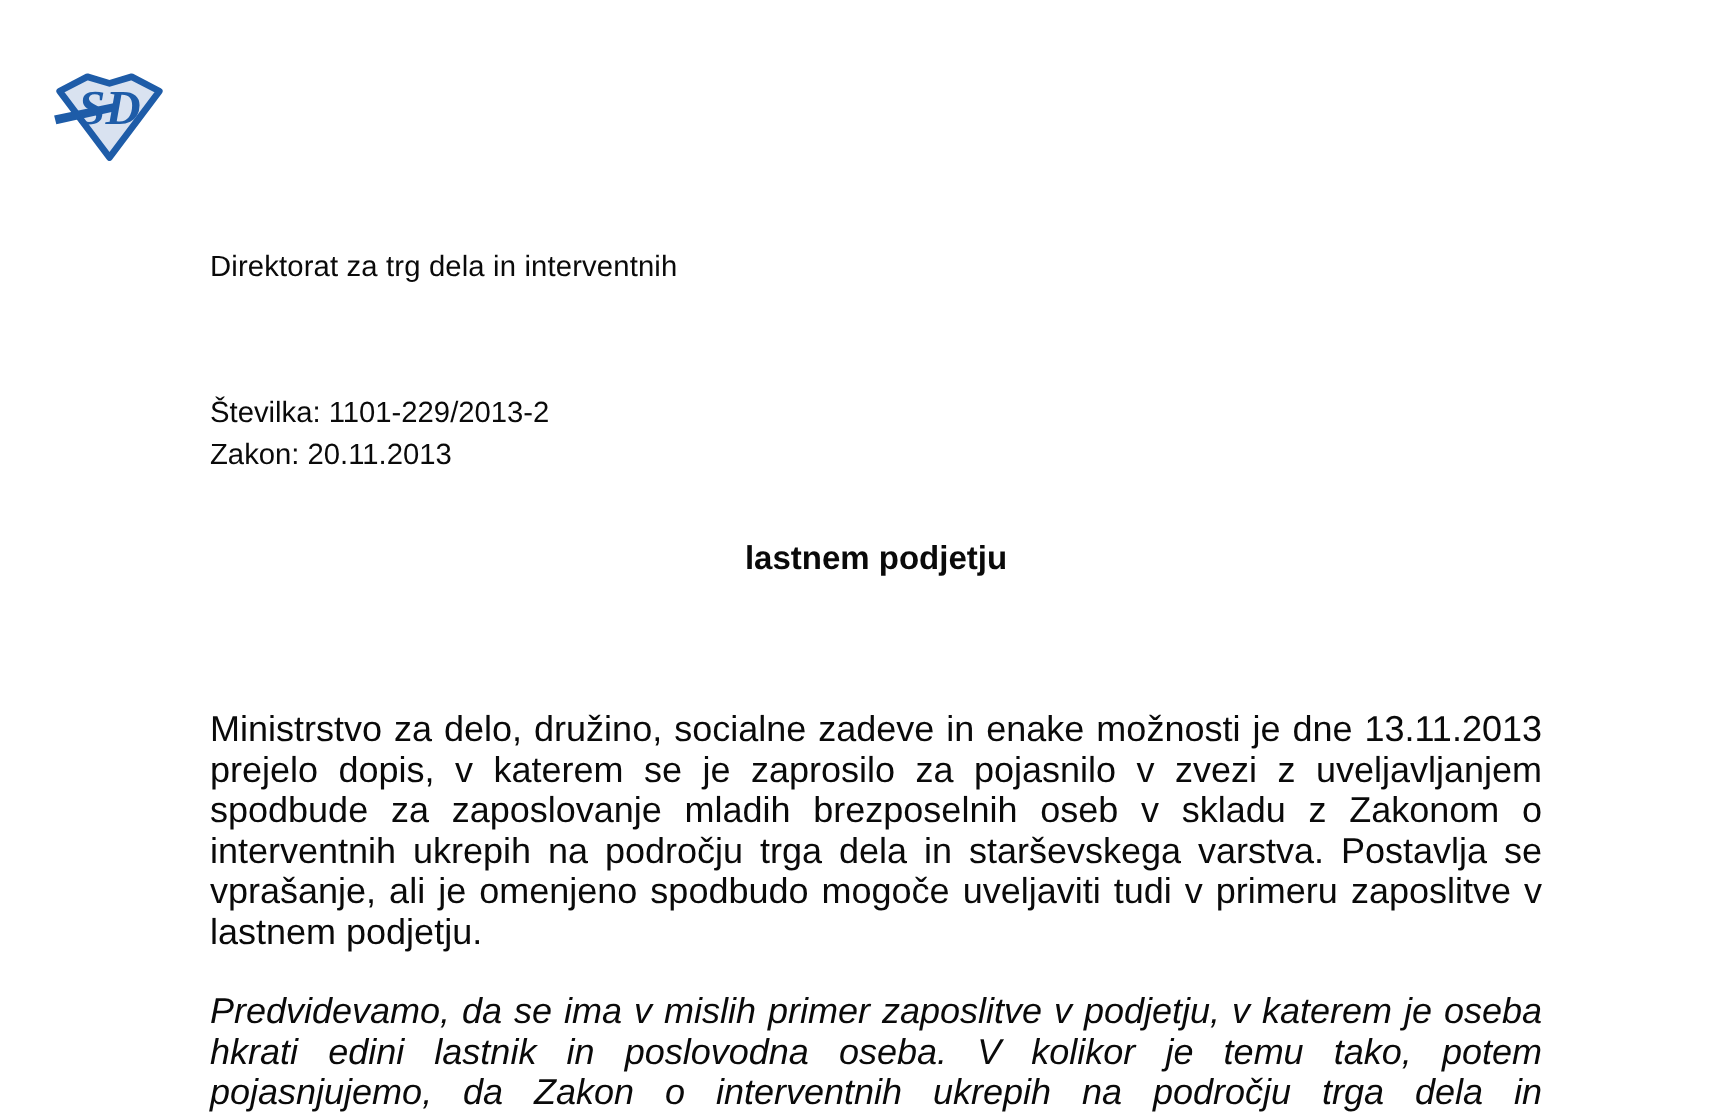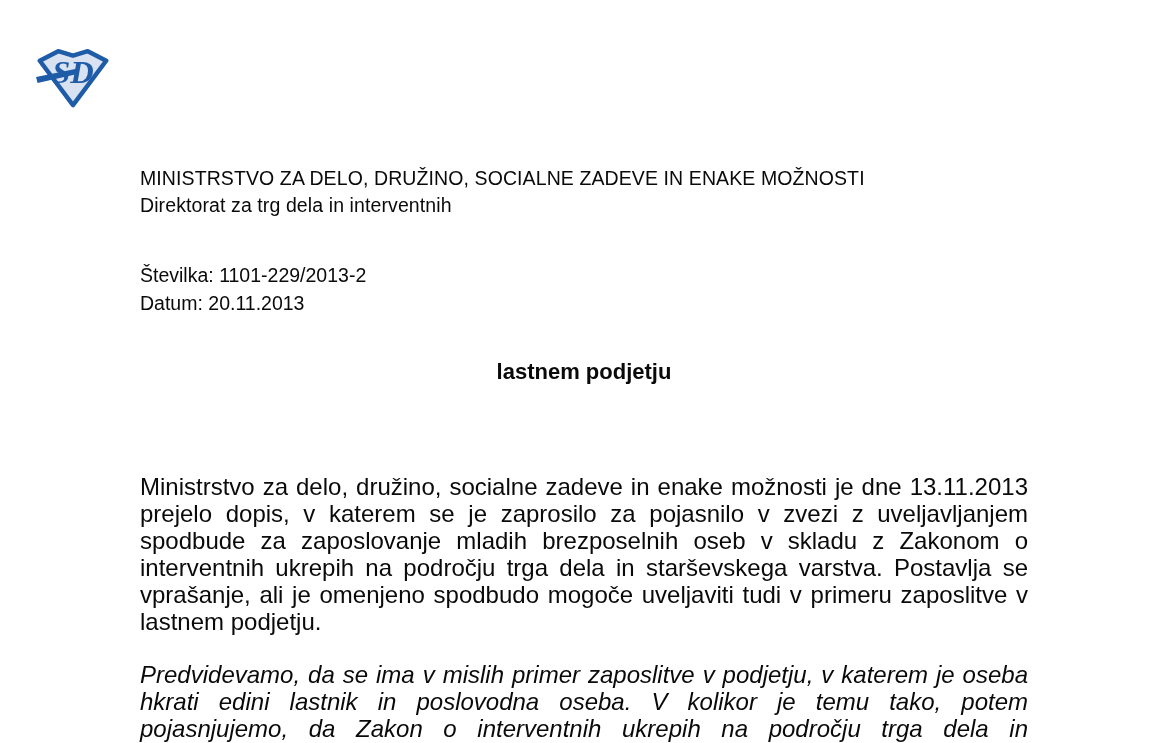--- a/index.html
+++ b/index.html
@@ -65,27 +65,26 @@
 
 <div class="abs logo">
   <svg width="74" height="62" viewBox="0 0 100 84" xmlns="http://www.w3.org/2000/svg">
     <polygon points="5,20 30,7 50,13 70,7 95,20 50,80" fill="#d9e2f0" stroke="#1e5ca8" stroke-width="6" stroke-linejoin="round"></polygon>
     <path d="M0,42 L58,30 L56,38 L2,50 Z" fill="#1e5ca8"></path>
     <text x="50" y="50" text-anchor="middle" font-family="Liberation Serif, serif" font-size="44" font-weight="bold" font-style="italic" fill="#1e5ca8">SD</text>
   </svg>
 </div>
 
 <div class="abs col header-block">
-  <div>MINISTRSTVO ZA DELO, DRUŽINO, SOCIALNE ZADEVE IN ENAKE MOŽNOSTI</div>
   <div>Direktorat za trg dela in interventnih</div>
 </div>
 
 <div class="abs col meta-block">
   <div><span>Številka:</span> <span>1101-229/2013-2</span></div>
-  <div><span>Datum:</span> <span>20.11.2013</span></div>
+  <div><span>Zakon:</span> <span>20.11.2013</span></div>
 </div>
 
 <div class="abs col title-block">
   <div>lastnem podjetju</div>
 </div>
 
 <div class="abs col para para1">Ministrstvo za delo, družino, socialne zadeve in enake možnosti je dne 13.11.2013 prejelo dopis, v katerem se je zaprosilo za pojasnilo v zvezi z uveljavljanjem spodbude za zaposlovanje mladih brezposelnih oseb v skladu z Zakonom o interventnih ukrepih na področju trga dela in starševskega varstva. Postavlja se vprašanje, ali je omenjeno spodbudo mogoče uveljaviti tudi v primeru zaposlitve v lastnem podjetju.</div>
 <div class="abs col para para2">Predvidevamo, da se ima v mislih primer zaposlitve v podjetju, v katerem je oseba hkrati edini lastnik in poslovodna oseba. V kolikor je temu tako, potem pojasnjujemo, da Zakon o interventnih ukrepih na področju trga dela in starševskega varstva</div>
 
 </body></html>

